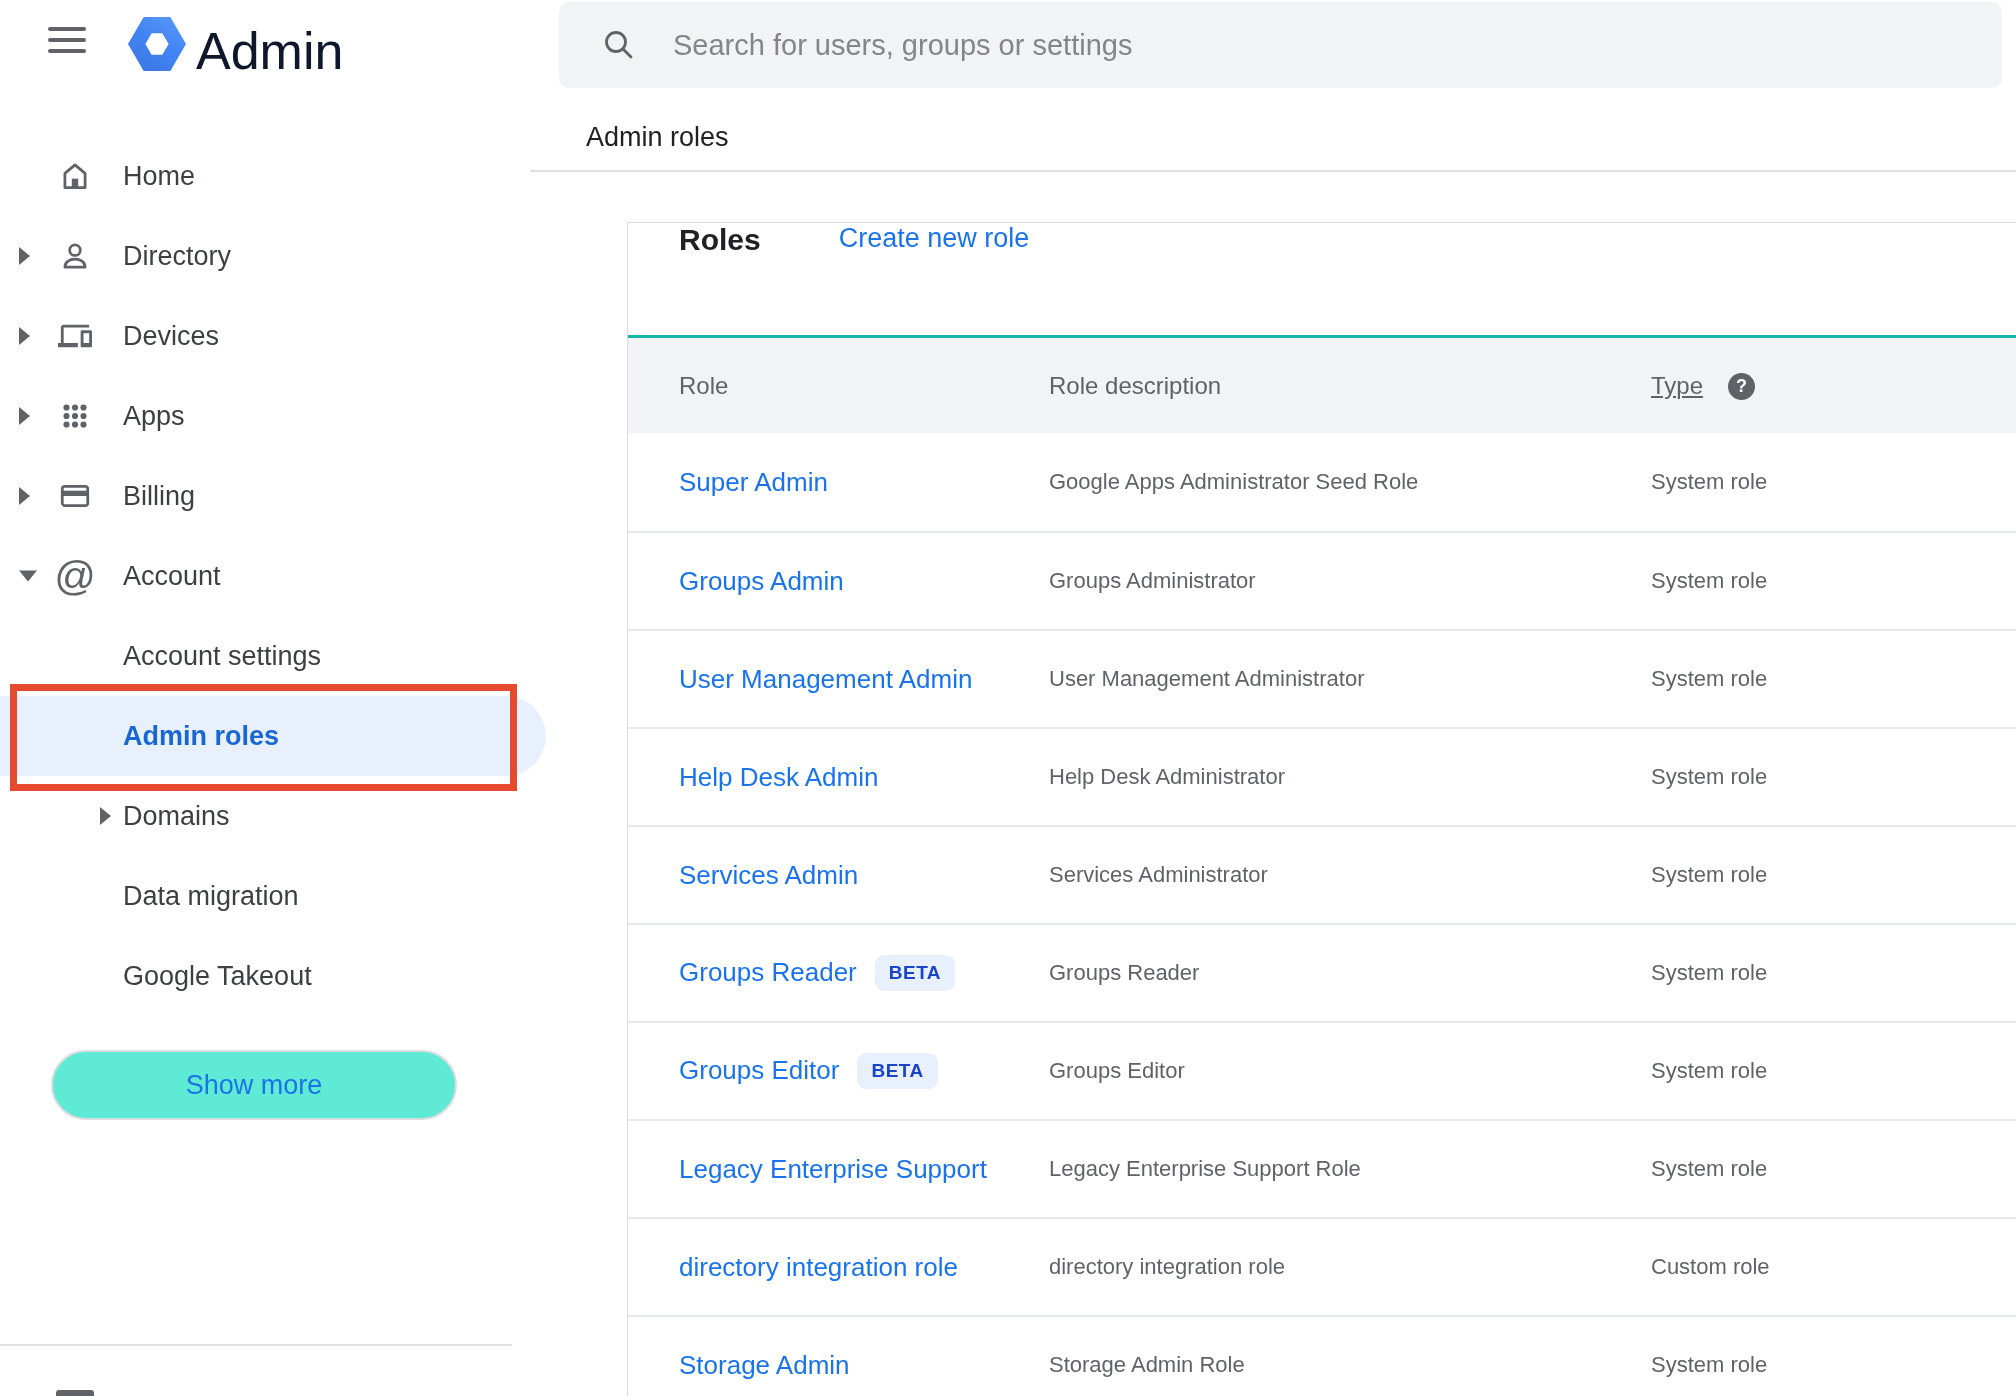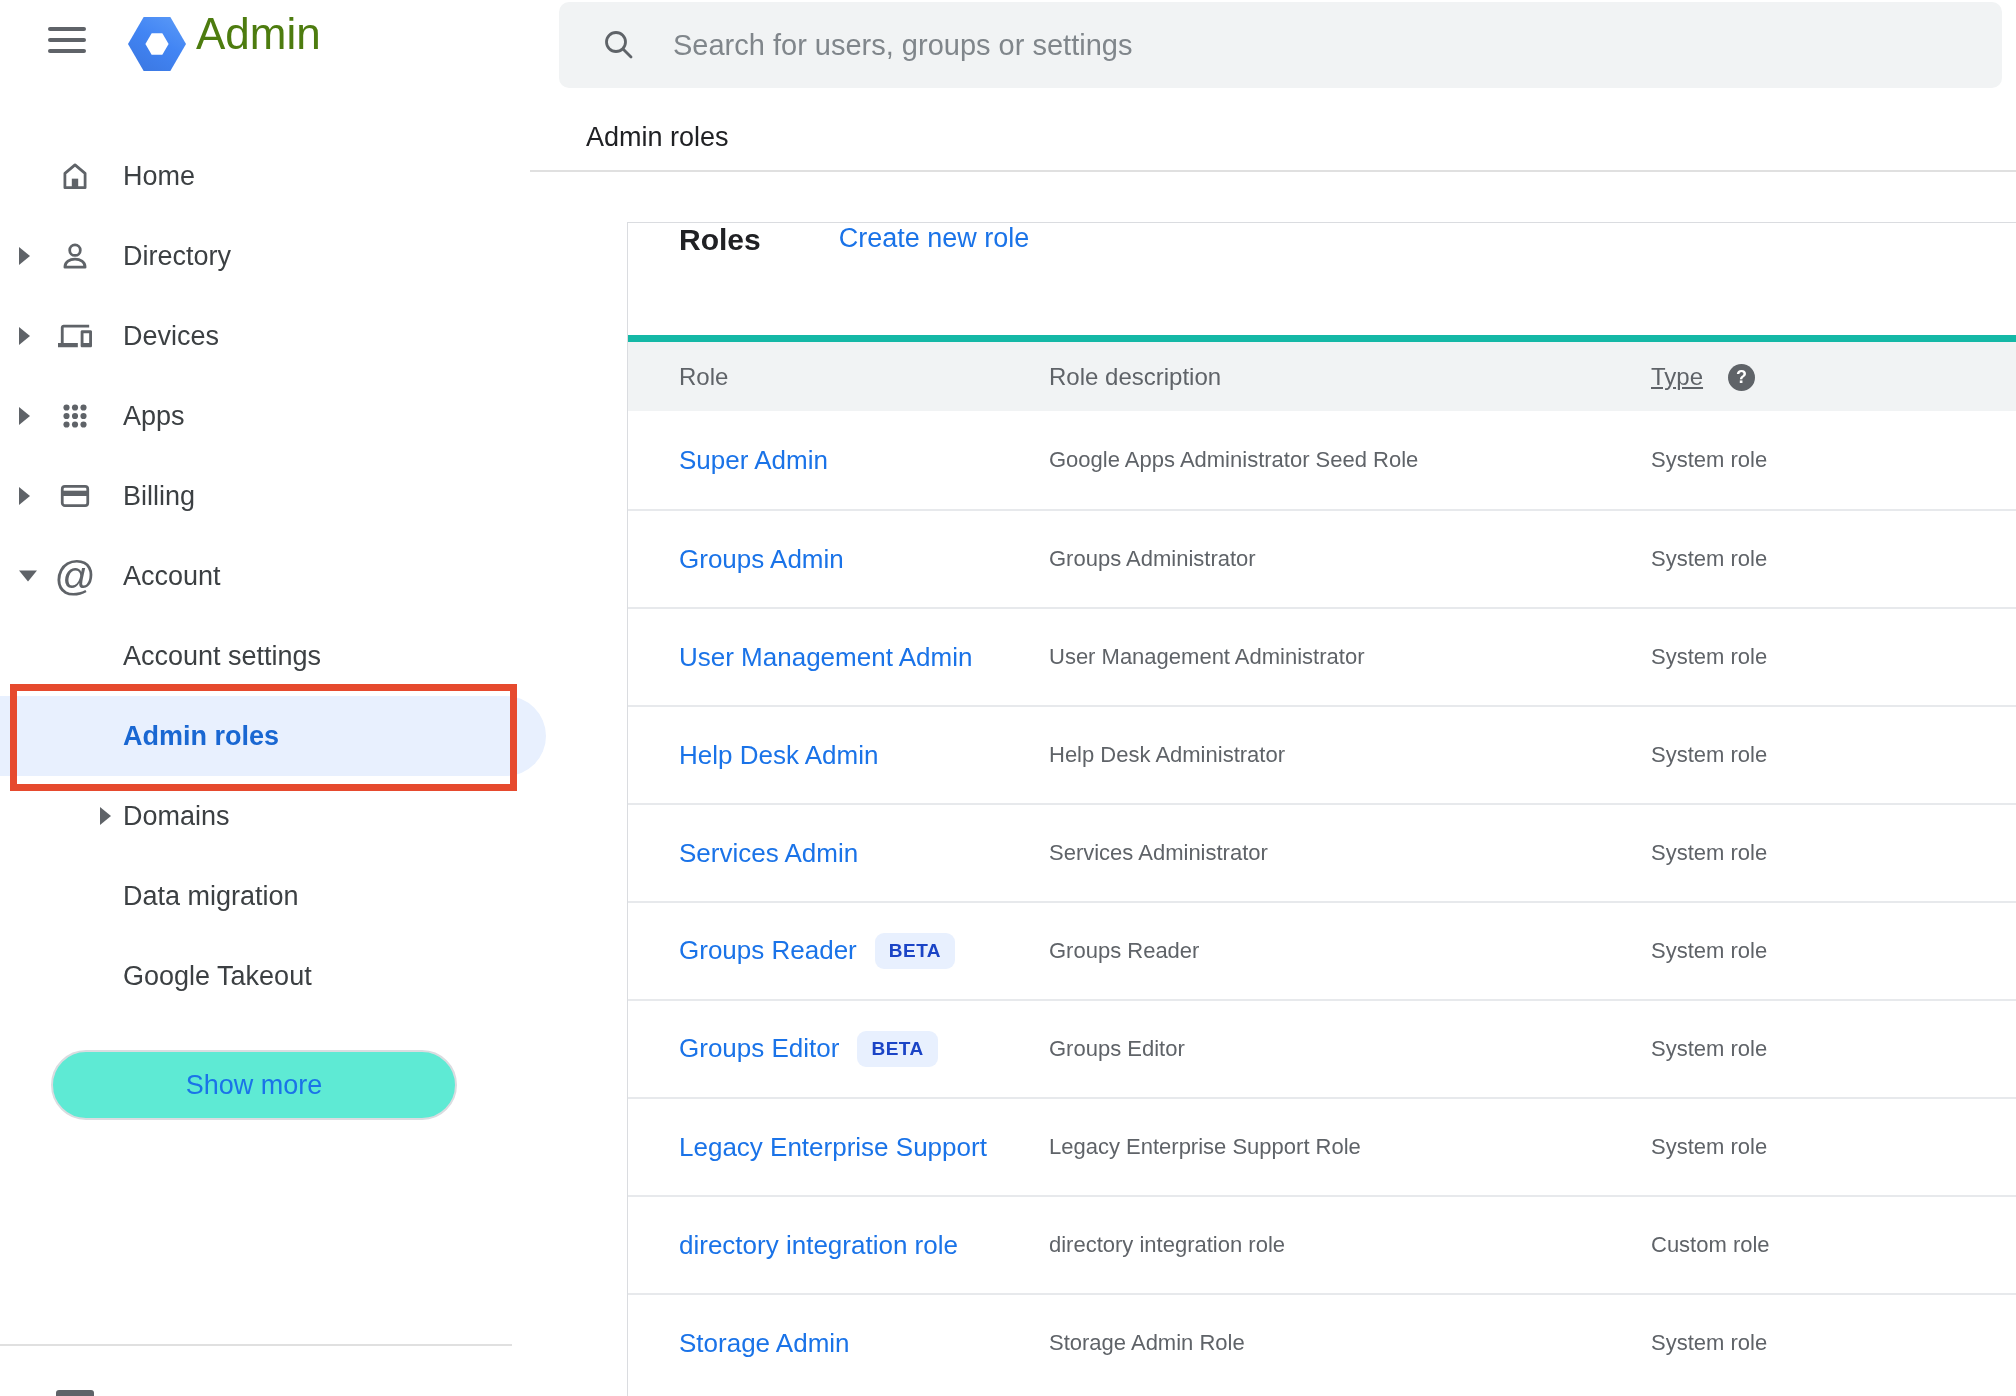--- a/index.html
+++ b/index.html
@@ -9,21 +9,21 @@
   
   #hamburger{position:absolute;left:48px;top:27px;width:38px;cursor:pointer;}
   #hamburger .bar{height:4px;background:#5f6368;border-radius:2px;margin-bottom:7px;}
   #hamburger .bar:last-child{margin-bottom:0;}
 
   #logo{position:absolute;left:128px;top:17px;width:58px;height:54px;}
   .hexclip{clip-path:polygon(27% 0,73% 0,100% 50%,73% 100%,27% 100%,0 50%);}
   #logo .hex{position:absolute;inset:0;background:linear-gradient(210deg,#5c9bf7 0%,#4285f4 45%,#3a76e0 100%);}
   #logo .hex-inner{position:absolute;inset:30%;background:#fff;}
 
-  #app-name{position:absolute;left:196px;top:7px;font-size:44px;line-height:54px;color:#4d7c0f;}
+  #app-name{position:absolute;left:196px;top:24px;font-size:52px;line-height:54px;color:#0f172a;}
 
   #search-bar{position:absolute;left:530px;top:2px;width:1443px;height:86px;background:#f1f3f4;
               border-radius:10px;display:flex;align-items:center;margin-left:29px;}
   #search-bar .s-glass{margin-left:42px;flex:0 0 auto;display:block;}
   #search-input{flex:1;margin-left:34px;margin-right:30px;border:none;outline:none;background:transparent;
                 font-size:29px;color:#202124;font-family:inherit;}
   #search-input::placeholder{color:#80868b;opacity:1;}
 
   #breadcrumb{position:absolute;left:586px;top:122px;font-size:27px;color:#202124;}
   #top-divider{position:absolute;left:530px;top:170px;width:1486px;height:2px;background:#e0e0e0;}
@@ -56,21 +56,21 @@
                 border-radius:3px 3px 0 0;}
 
   
   #roles-card{position:absolute;left:627px;top:222px;width:1390px;height:1220px;background:#fff;
               border:1px solid #dadce0;box-sizing:border-box;}
   #card-title-row{display:flex;align-items:flex-start;height:112px;padding-left:51px;}
   #roles-title{font-size:30px;font-weight:bold;color:#202124;}
   #create-link{margin-left:78px;font-size:27px;color:var(--accent-blue,#1a73e8);text-decoration:none;cursor:pointer;}
 
   .t-grid{display:grid;grid-template-columns:370px 602px 1fr;padding-left:51px;align-items:center;}
-  #table-header{height:76px;background:var(--table-header-bg,#f1f3f4);border-top:7px solid #14b8a6;box-sizing:border-box;}
+  #table-header{height:98px;background:var(--table-header-bg,#f1f3f4);border-top:3px solid #14b8a6;box-sizing:border-box;}
   .h-cell{font-size:24px;color:#5f6368;}
   .type-head{display:flex;align-items:flex-end;text-decoration:underline;}
   #help-icon{width:27px;height:27px;border-radius:50%;background:#5f6368;color:#fff;font-size:18px;
              font-weight:bold;display:flex;align-items:center;justify-content:center;margin-left:25px;cursor:pointer;}
 
   .t-row{height:98px;border-top:2px solid #e7e9ec;box-sizing:border-box;}
   #table-rows .t-row:first-child{border-top:none;}
   .role-link{font-size:26px;color:var(--accent-blue,#1a73e8);text-decoration:none;cursor:pointer;}
   .beta{display:inline-block;margin-left:18px;padding:7px 14px;border-radius:9px;
         background:var(--selected-bg,#e8f0fe);color:var(--beta-text,#1b44c6);

